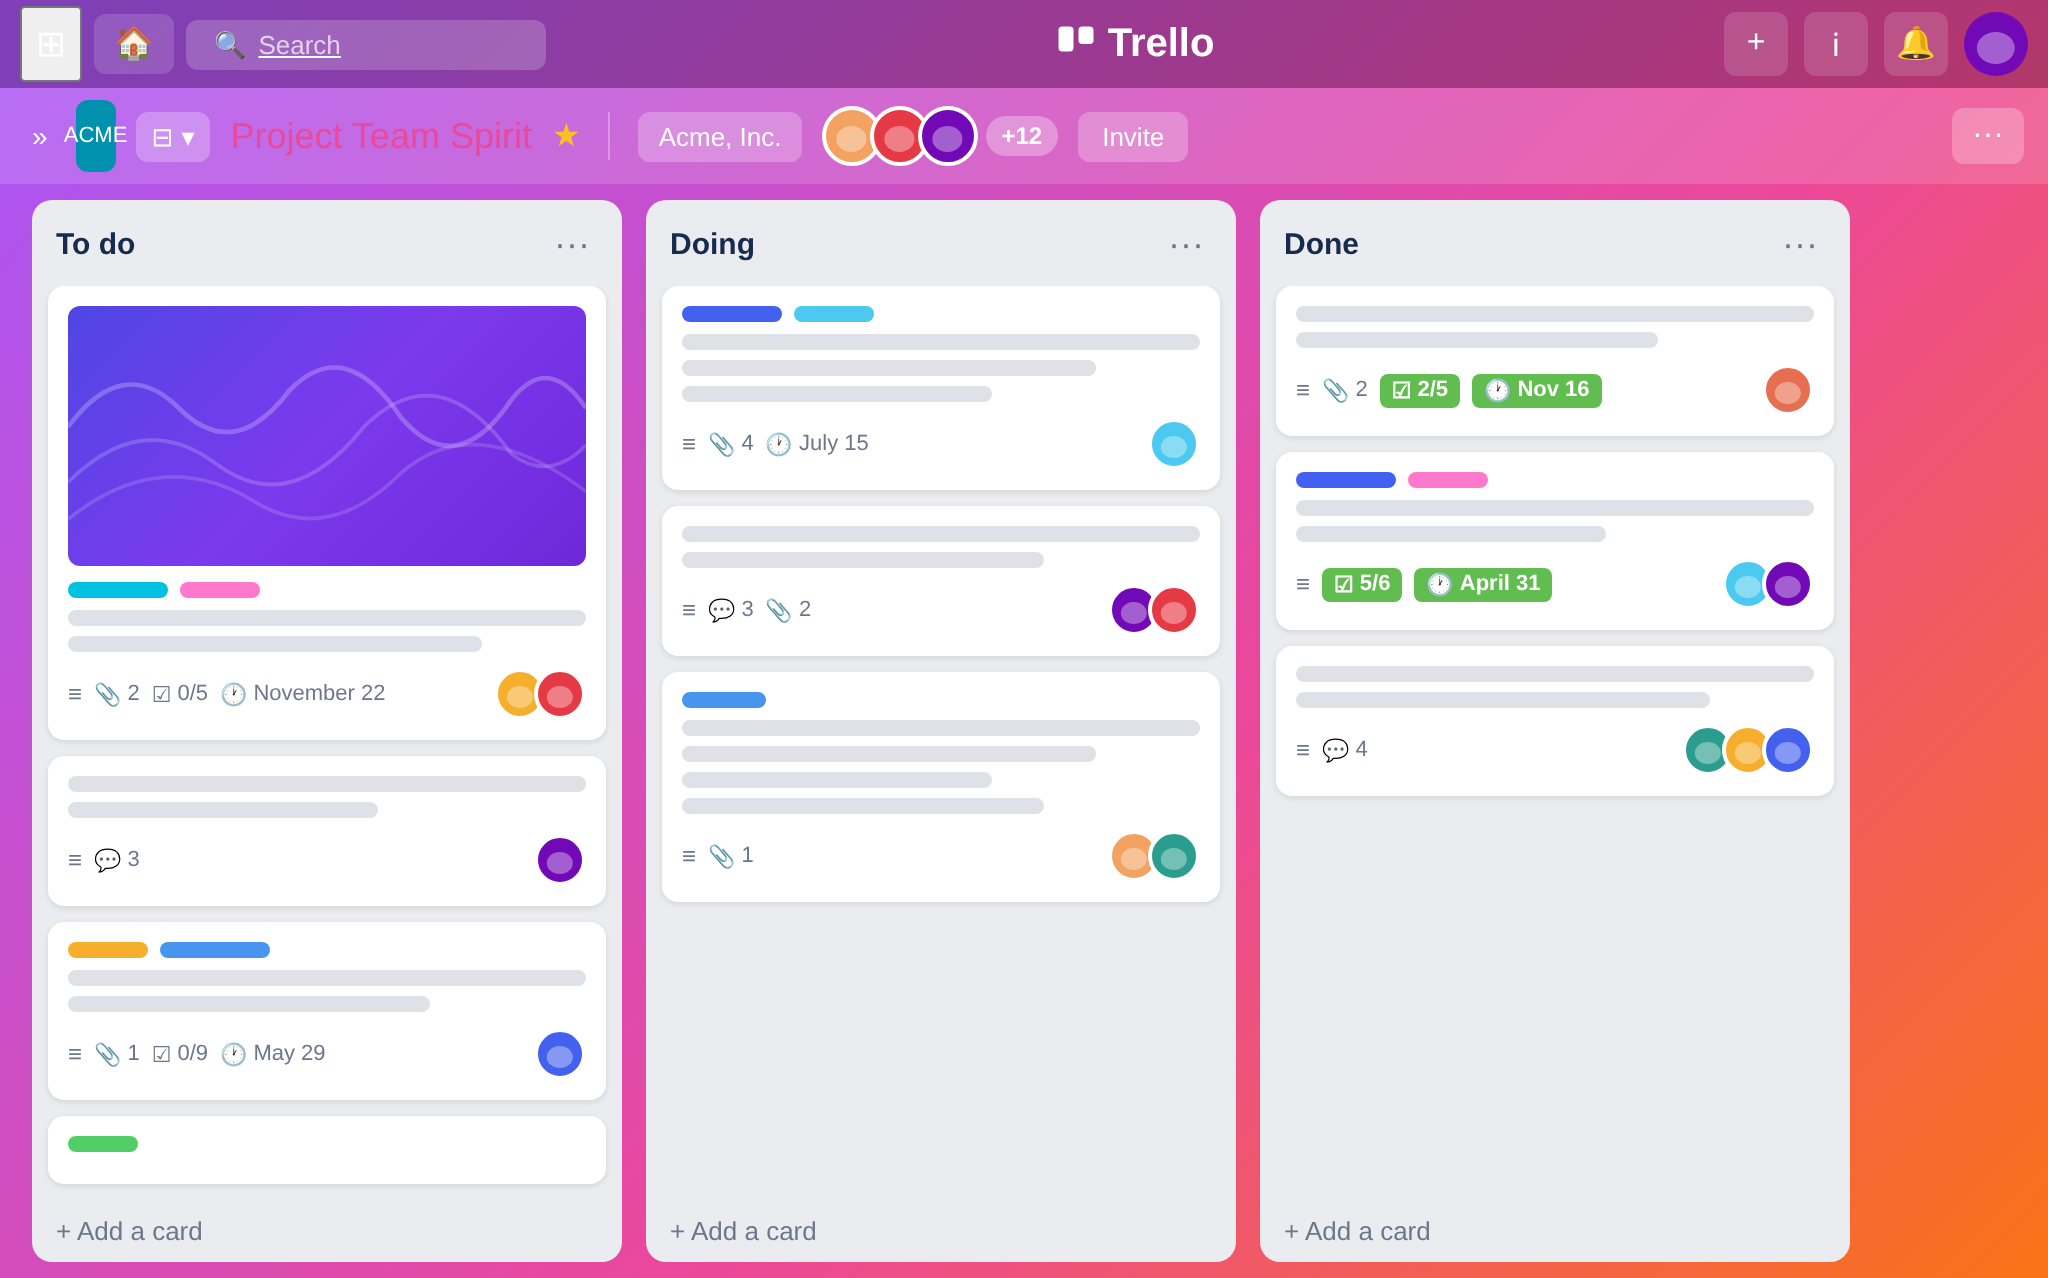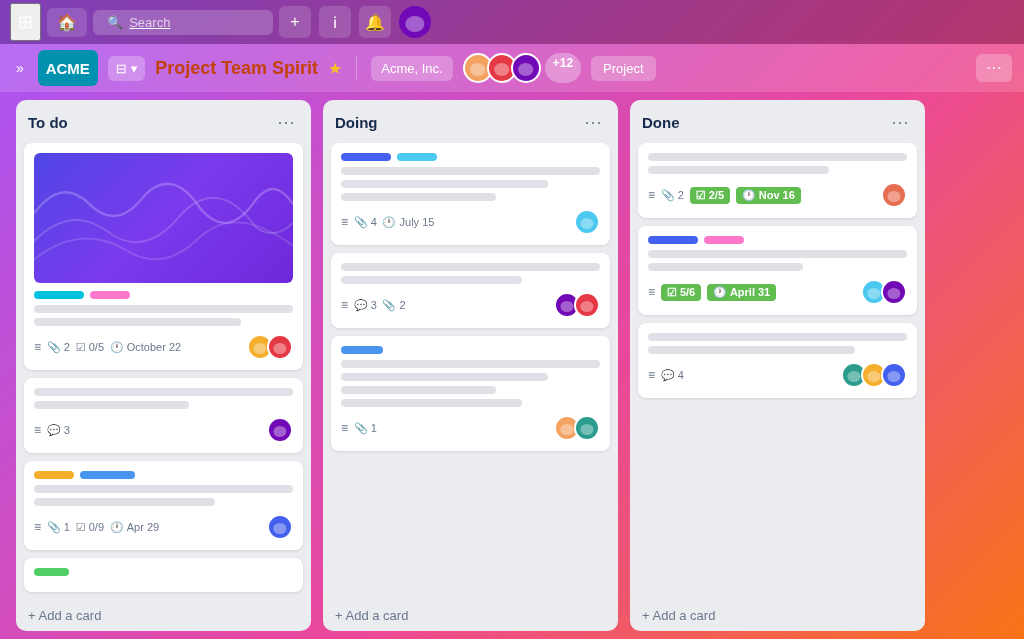--- a/index.html
+++ b/index.html
@@ -88,54 +88,55 @@
     
     .board-nav {
       height: 48px;
       background: rgba(255,255,255,0.15);
       display: flex;
       align-items: center;
       padding: 0 12px;
       gap: 10px;
     }
     .board-logo-box {
-      width: 60px; height: 36px;
+      width: 20px; height: 36px;
       background: #0091ae;
       border-radius: 6px;
       display: flex; align-items: center; justify-content: center;
-      color: white; font-weight: bold; font-size: 15px;
+      color: white; font-weight: normal; font-size: 11px;
     }
     .board-workspace-btn {
       background: rgba(255,255,255,0.25);
       border: none;
       border-radius: 6px;
       color: white;
       padding: 5px 8px;
       font-size: 13px;
       cursor: pointer;
       display: flex; align-items: center; gap: 4px;
     }
     .board-title {
-      color: #c2410c;
+      color: #ec4899;
       font-size: 18px;
-      font-weight: bold;
+      font-weight: normal;
     }
     .board-star { color: #fbbf24; font-size: 16px; cursor: pointer; }
     .board-divider { width: 1px; height: 24px; background: rgba(255,255,255,0.3); margin: 0 4px; }
     .workspace-label {
       background: rgba(255,255,255,0.25);
       border: none;
       border-radius: 6px;
       color: white;
       padding: 5px 10px;
       font-size: 13px;
       cursor: pointer;
     }
     .board-members {
       display: flex;
+      align-items: center;
     }
     .member-avatar {
       width: 30px; height: 30px;
       border-radius: 50%;
       border: 2px solid white;
       margin-left: -6px;
       display: flex; align-items: center; justify-content: center;
       font-size: 11px; font-weight: bold; color: white;
       overflow: hidden;
     }
@@ -372,20 +373,27 @@
   </style>
 </head>
 <body>
 
 <nav class="top-nav">
   <button class="nav-grid-icon">⊞</button>
   <button class="nav-home-btn">🏠</button>
   <div class="nav-search">
     <span>🔍</span>
     <input type="text" placeholder="Search" style="">
+  </div>
+  <div class="nav-logo">
+    <svg class="trello-logo-icon" viewBox="0 0 32 32" fill="white">
+      <rect x="2" y="2" width="12" height="20" rx="3"></rect>
+      <rect x="18" y="2" width="12" height="14" rx="3"></rect>
+    </svg>
+    <span>Trello</span>
   </div>
   <div class="nav-right">
     <button class="nav-icon-btn">+</button>
     <button class="nav-icon-btn">ℹ</button>
     <button class="nav-icon-btn">🔔</button>
     <div class="nav-avatar av4">
       <div class="av-face"></div>
     </div>
   </div>
 </nav>
@@ -406,21 +414,21 @@
         <div class="av-face"></div>
       </div>
     <div class="member-avatar av2">
         <div class="av-face"></div>
       </div>
     <div class="member-avatar av4">
         <div class="av-face"></div>
       </div>
     <span class="member-count">+12</span>
   </div>
-  <button class="invite-btn">Project</button>
+  <button class="invite-btn">Invite</button>
   <button class="board-more">···</button>
 </div>
 
 <div class="board-content">
 
   <div class="column">
     <div class="column-header">
       <span class="column-title">To do</span>
       <button class="column-menu-btn">···</button>
     </div>
@@ -445,21 +453,21 @@
           <span class="card-meta">
             <span>📎</span>
             <span>2</span>
           </span>
           <span class="card-meta">
             <span>☑</span>
             <span>0/5</span>
           </span>
           <span class="card-meta">
             <span>🕐</span>
-            <span>October 22</span>
+            <span>November 22</span>
           </span>
           <div class="card-avatars">
             <div class="card-avatar av1">
                 <div class="av-face"></div>
               </div>
             <div class="card-avatar av2">
                 <div class="av-face"></div>
               </div>
           </div>
         </div>
@@ -494,21 +502,21 @@
           <span class="card-meta">
             <span>📎</span>
             <span>1</span>
           </span>
           <span class="card-meta">
             <span>☑</span>
             <span>0/9</span>
           </span>
           <span class="card-meta">
             <span>🕐</span>
-            <span>Apr 29</span>
+            <span>May 29</span>
           </span>
           <div class="card-avatars">
             <div class="card-avatar av5">
                 <div class="av-face"></div>
               </div>
           </div>
         </div>
       </div>
 
       <div class="card">

